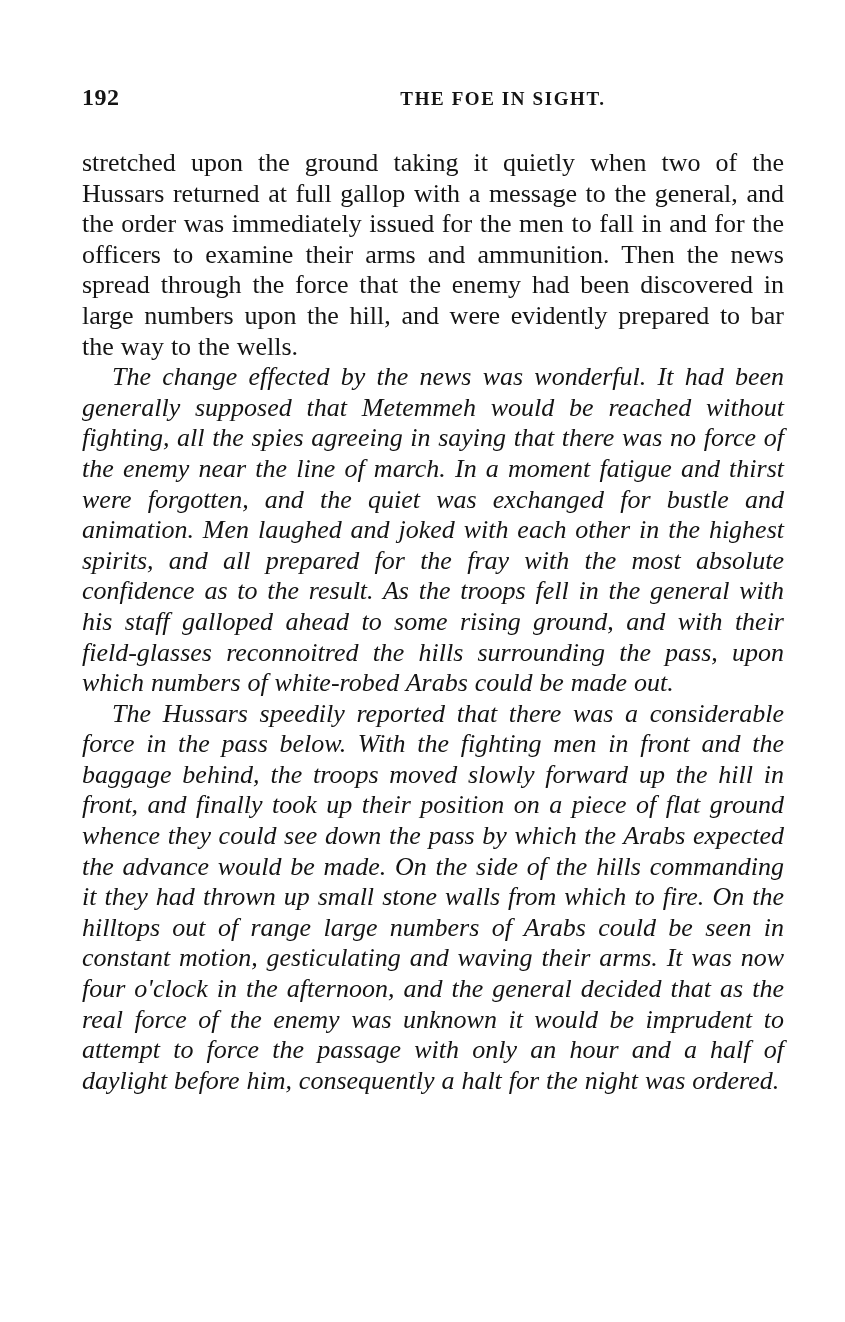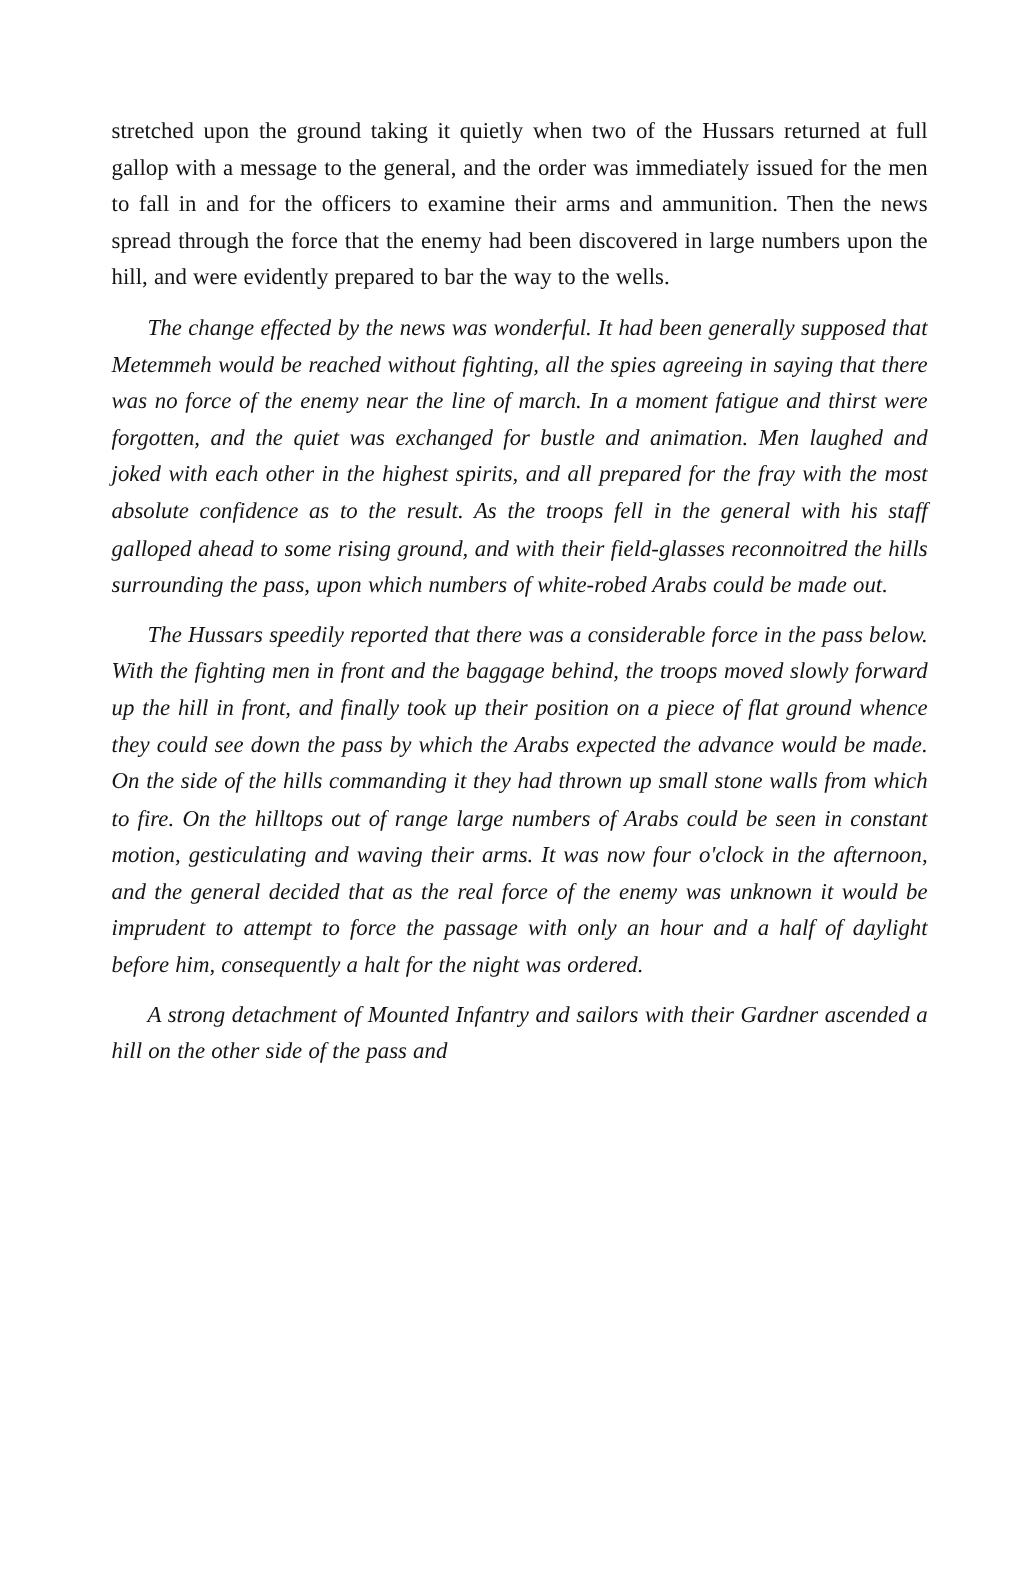--- a/index.html
+++ b/index.html
@@ -37,42 +37,45 @@
   }
   .head-title {
     flex: 1;
     text-align: center;
     font-size: 19px;
     font-weight: bold;
     letter-spacing: 1.6px;
     margin-left: -60px;
   }
   p.body-par {
-    margin: 11px;
-    font-size: 19px;
+    margin: 0;
+    font-size: 26px;
     line-height: 30.6px;
     text-align: justify;
     text-justify: inter-word;
     word-spacing: 0.4px;
     hyphens: manual;
   }
   p.body-par.indent {
     text-indent: 30px;
   }
   p.body-par + p.body-par {
     margin-top: 0;
     font-style: italic;
   }
 </style>
 </head>
 <body>
 
 <div class="page">
   <div class="content">
 
+    <div class="running-head">
+      <div class="folio">192</div>
+      <div class="head-title">THE FOE IN SIGHT.</div>
+    </div>
 
     <p class="body-par">stretched upon the ground taking it quietly when two of the Hussars returned at full gallop with a message to the general, and the order was immediately issued for the men to fall in and for the officers to examine their arms and ammunition.   Then the news spread through the force that the enemy had been discovered in large numbers upon the hill, and were evidently prepared to bar the way to the wells.</p>
     <p class="body-par indent">The change effected by the news was wonderful.   It had been generally supposed that Metemmeh would be reached without fighting, all the spies agreeing in saying that there was no force of the enemy near the line of march.   In a moment fatigue and thirst were forgotten, and the quiet was exchanged for bustle and animation.   Men laughed and joked with each other in the highest spirits, and all prepared for the fray with the most absolute confidence as to the result.   As the troops fell in the general with his staff galloped ahead to some rising ground, and with their field-glasses reconnoitred the hills surrounding the pass, upon which numbers of white-robed Arabs could be made out.</p>
     <p class="body-par indent">The Hussars speedily reported that there was a considerable force in the pass below.   With the fighting men in front and the baggage behind, the troops moved slowly forward up the hill in front, and finally took up their position on a piece of flat ground whence they could see down the pass by which the Arabs expected the advance would be made.   On the side of the hills commanding it they had thrown up small stone walls from which to fire.   On the hilltops out of range large numbers of Arabs could be seen in constant motion, gesticulating and waving their arms.   It was now four o'clock in the afternoon, and the general decided that as the real force of the enemy was unknown it would be imprudent to attempt to force the passage with only an hour and a half of daylight before him, consequently a halt for the night was ordered.</p>
-    <p class="body-par indent">A strong detachment of Mounted Infantry and sailors with their Gardner ascended a hill on the other side of the pass and</p>
 
   </div>
 </div>
 
 </body></html>

